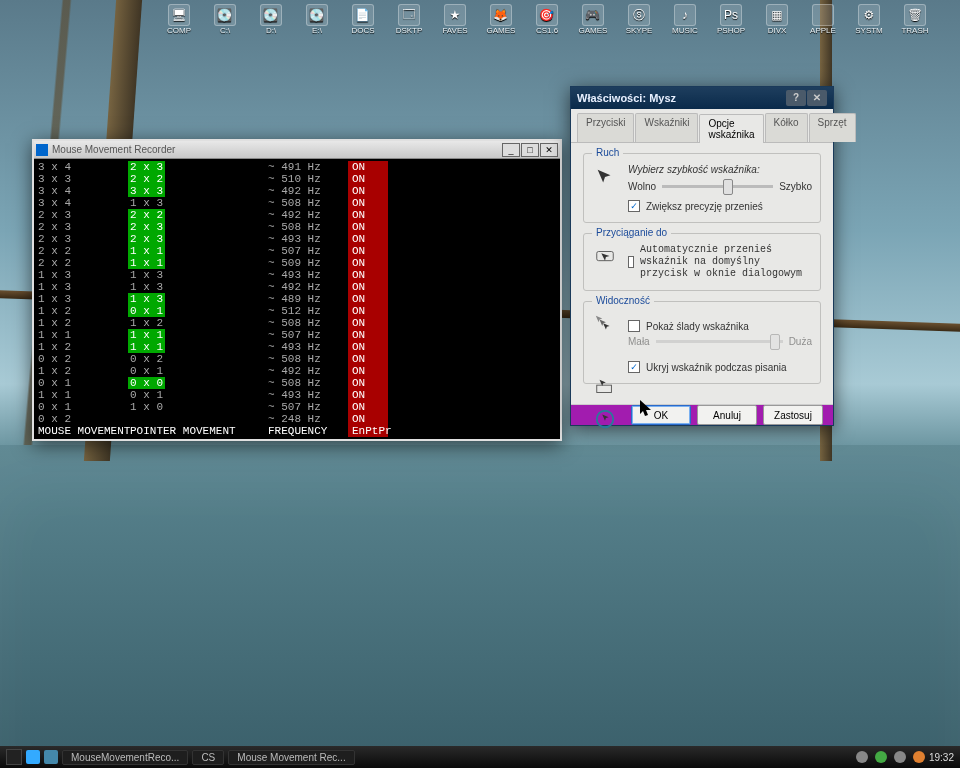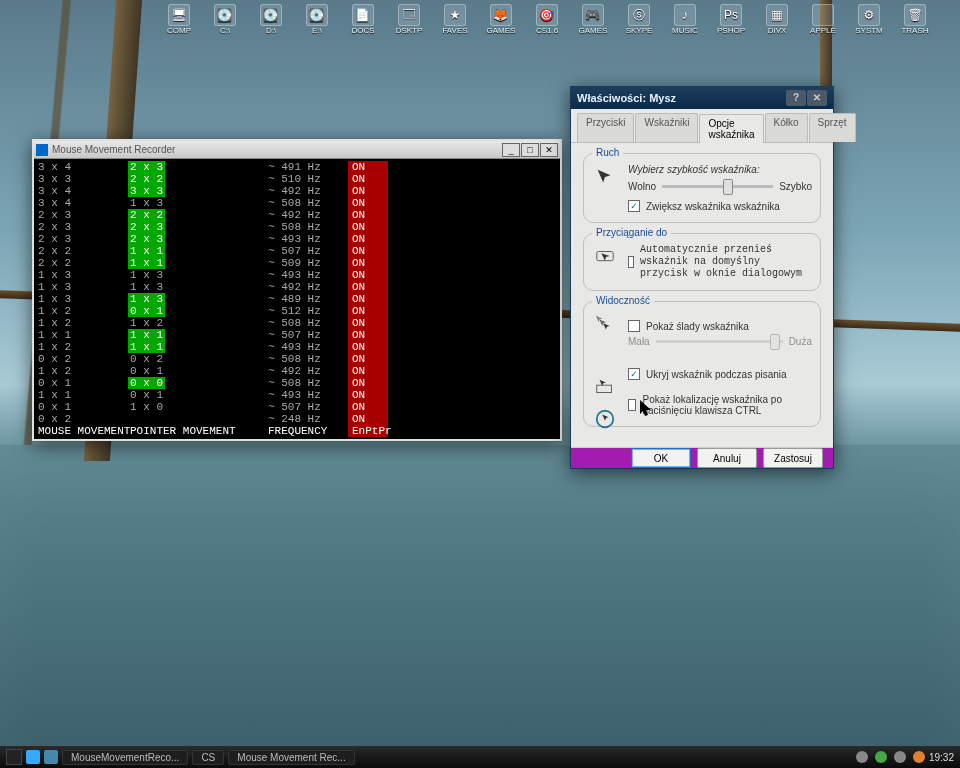--- a/index.html
+++ b/index.html
@@ -75,21 +75,21 @@
   font-weight:bold;}
 .win-props .titlebar .spacer{flex:1;}
 .win-props .wbtn{width:20px;height:16px;background:#4a5a6a;color:#ccc;
   margin-left:1px;font-size:10px;line-height:16px;text-align:center;border-radius:2px;}
 .tabs { display:flex; background:#e8e8e6; border-bottom:1px solid #bbb; padding-top:4px;
   padding-left:6px; font-size:10px;}
 .tab { padding:3px 8px; border:1px solid #bbb; border-bottom:none; background:#dadad6;
   margin-right:1px; color:#555; border-radius:2px 2px 0 0;}
 .tab.active{background:#e8e8e6;color:#000;position:relative;top:1px;}
 .props-body{ padding:10px 12px; background:#e8e8e6;}
-.group{ border:1px solid #c0c0be; border-radius:10px; margin-bottom:10px; padding:10px 8px 10px 44px;
+.group{ border:1px solid #c0c0be; border-radius:3px; margin-bottom:10px; padding:10px 8px 10px 44px;
   position:relative; font-size:10px; color:#333;}
 .group .legend{ position:absolute; top:-7px; left:8px; background:#e8e8e6;
   padding:0 4px; color:#1a4a9a; font-size:10px;}
 .group .gicon{ position:absolute; left:8px; top:10px; width:26px; height:26px;
   display:flex; align-items:center; justify-content:center; font-size:18px; color:#444;}
 .gicon svg{width:22px;height:22px;}
 .slider-row{display:flex;align-items:center;gap:6px;margin-top:4px;}
 .slider-row .track{flex:1;height:3px;background:#bbb;position:relative;}
 .slider-row .thumb{position:absolute;top:-6px;width:10px;height:16px;background:#e0e0e0;
   border:1px solid #888;border-radius:2px;}
@@ -251,21 +251,21 @@
       <div class="line">Wybierz szybkość wskaźnika:</div>
       <div class="slider-row">
         <span class="lbl">Wolno</span>
         <div class="track">
             <div class="thumb" id="speed-thumb" style="left: 55%;"></div>
           </div>
         <span class="lbl">Szybko</span>
       </div>
       <div class="check">
         <div class="box on"></div>
-        <span>Zwiększ wskaźnika wskaźnika</span>
+        <span>Zwiększ precyzję przenieś</span>
       </div>
     </div>
 
     <div class="group">
       <div class="legend">Przyciąganie do</div>
       <div class="gicon">
         <svg viewBox="0 0 24 24">
             <rect x="3" y="6" width="18" height="10" rx="2" fill="none" stroke="#555"></rect>
             <path fill="#333" d="M8 8l4 8 1-4 4-1z"></path>
           </svg>
@@ -295,33 +295,29 @@
             <div class="thumb" id="trails-thumb" style="left: 90%;"></div>
           </div>
         <span class="lbl">Duża</span>
       </div>
       <div class="gicon" style="top:72px">
         <svg viewBox="0 0 24 24">
             <rect x="3" y="10" width="16" height="8" fill="none" stroke="#555"></rect>
             <path fill="#333" d="M6 4l3 7 1-3 3-1z"></path>
           </svg>
       </div>
-      <div class="check" style="margin-top:21px">
+      <div class="check" style="margin-top:14px">
         <div class="box on"></div>
         <span>Ukryj wskaźnik podczas pisania</span>
       </div>
       <div class="gicon" style="top:104px">
         <svg viewBox="0 0 24 24">
             <circle cx="12" cy="12" r="9" fill="none" stroke="#2a7a9a" stroke-width="2"></circle>
             <path fill="#333" d="M9 7l3 7 1-3 3-1z"></path>
           </svg>
-      </div>
-      <div class="check" style="margin-top:14px">
-        <div class="box"></div>
-        <span>Pokaż lokalizację wskaźnika po naciśnięciu klawisza CTRL</span>
       </div>
     </div>
   </div>
   <div class="dlg-buttons">
     <button class="primary">OK</button>
     <button>Anuluj</button>
     <button>Zastosuj</button>
   </div>
 </div>
 

